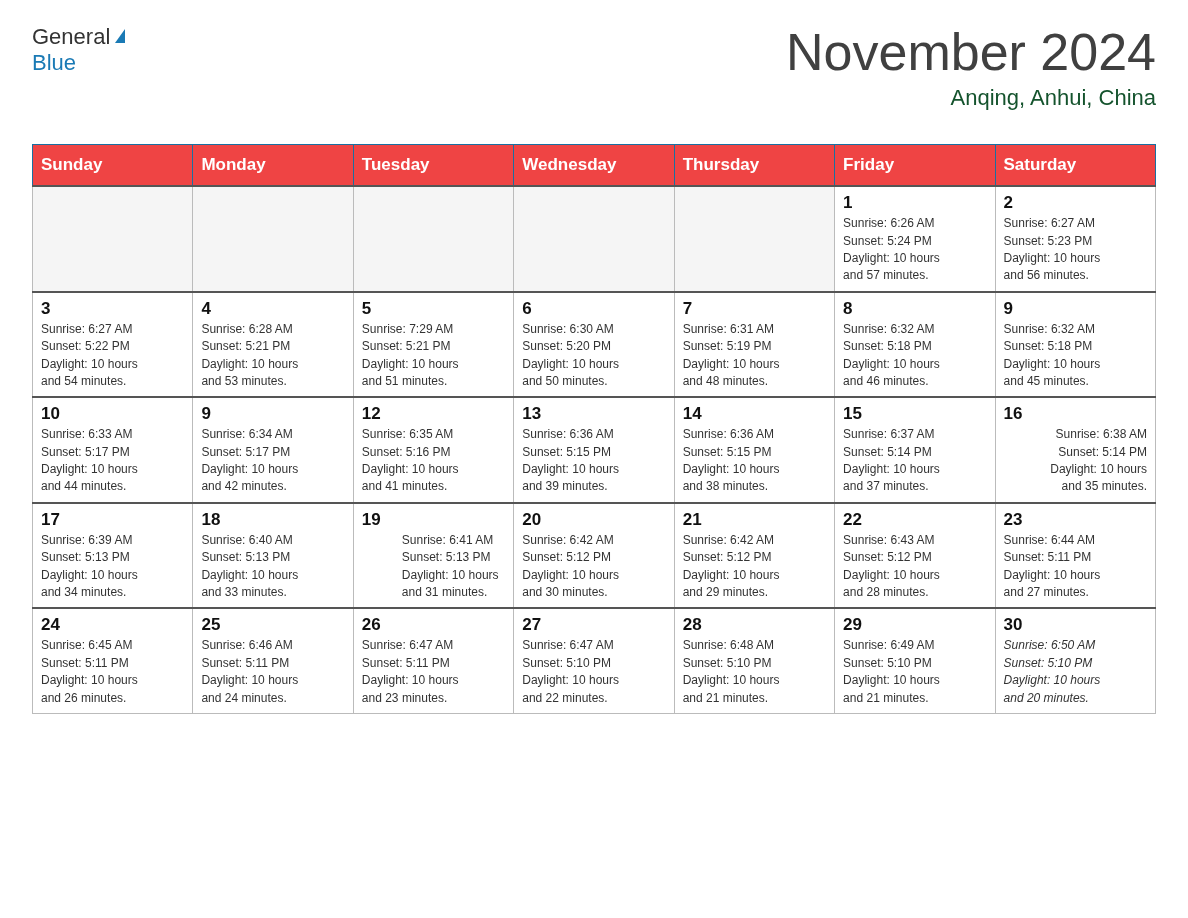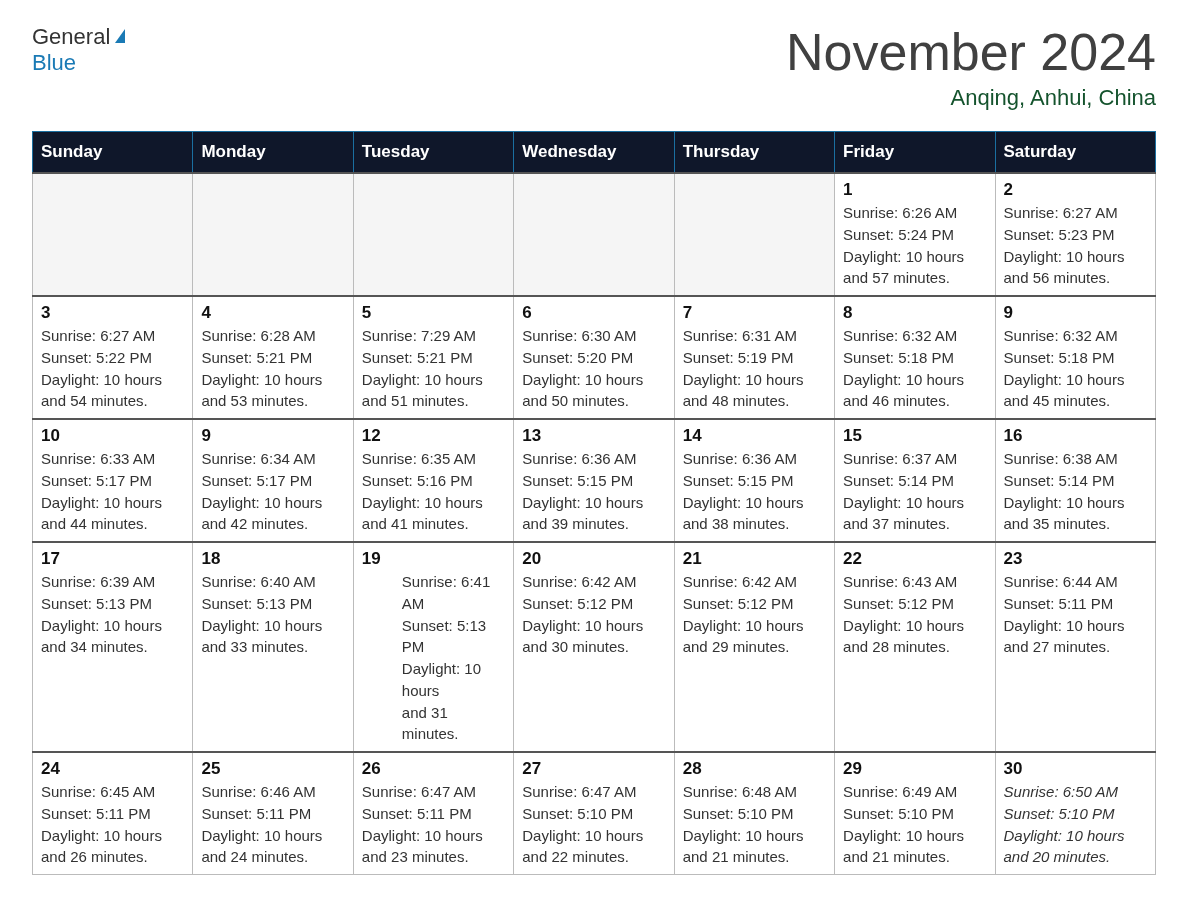--- a/index.html
+++ b/index.html
@@ -8,21 +8,21 @@
       background: #fff;
       padding: 24px 32px;
       width: 1188px;
       min-height: 918px;
     }
 
     .header-row {
       display: flex;
       justify-content: space-between;
       align-items: flex-start;
-      margin-bottom: 20px;
+      margin-bottom: 33px;
     }
 
     .logo {
       display: flex;
       align-items: center;
       gap: 0;
     }
 
     .logo-text {
       font-size: 22px;
@@ -52,21 +52,21 @@
       margin-top: 4px;
     }
 
     .calendar {
       width: 100%;
       border-collapse: collapse;
       border: 1px solid #999;
     }
 
     .calendar th {
-      background: #0f172a;
+      background: #ef4444;
       color: #fff;
       font-size: 17px;
       font-weight: bold;
       padding: 10px 8px;
       text-align: left;
       border: 1px solid #1a6fa0;
     }
 
     .calendar td {
       vertical-align: top;
@@ -78,21 +78,21 @@
 
     .day-num {
       font-size: 17px;
       font-weight: bold;
       color: #111;
       display: block;
       margin-bottom: 2px;
     }
 
     .day-info {
-      font-size: 15px;
+      font-size: 12px;
       color: #333;
       line-height: 1.45;
     }
 
     .empty-cell {
       background: #f5f5f5;
     }
 
     tr.week-row td {
       border-top: 2px solid #555;
@@ -242,21 +242,21 @@
         </td>
         <td>
           <span class="day-num">15</span>
           <div class="day-info" style="white-space: pre-line;">Sunrise: 6:37 AM
 Sunset: 5:14 PM
 Daylight: 10 hours
 and 37 minutes.</div>
         </td>
         <td>
           <span class="day-num">16</span>
-          <div class="day-info" style="white-space: pre-line;">Sunrise: 6:38 AM
+          <div class="day-info" style="white-space: pre-line; text-align: right;">Sunrise: 6:38 AM
 Sunset: 5:14 PM
 Daylight: 10 hours
 and 35 minutes.</div>
         </td>
       </tr>
       <tr class="week-row">
         <td>
           <span class="day-num">17</span>
           <div class="day-info" style="white-space: pre-line;">Sunrise: 6:39 AM
 Sunset: 5:13 PM

